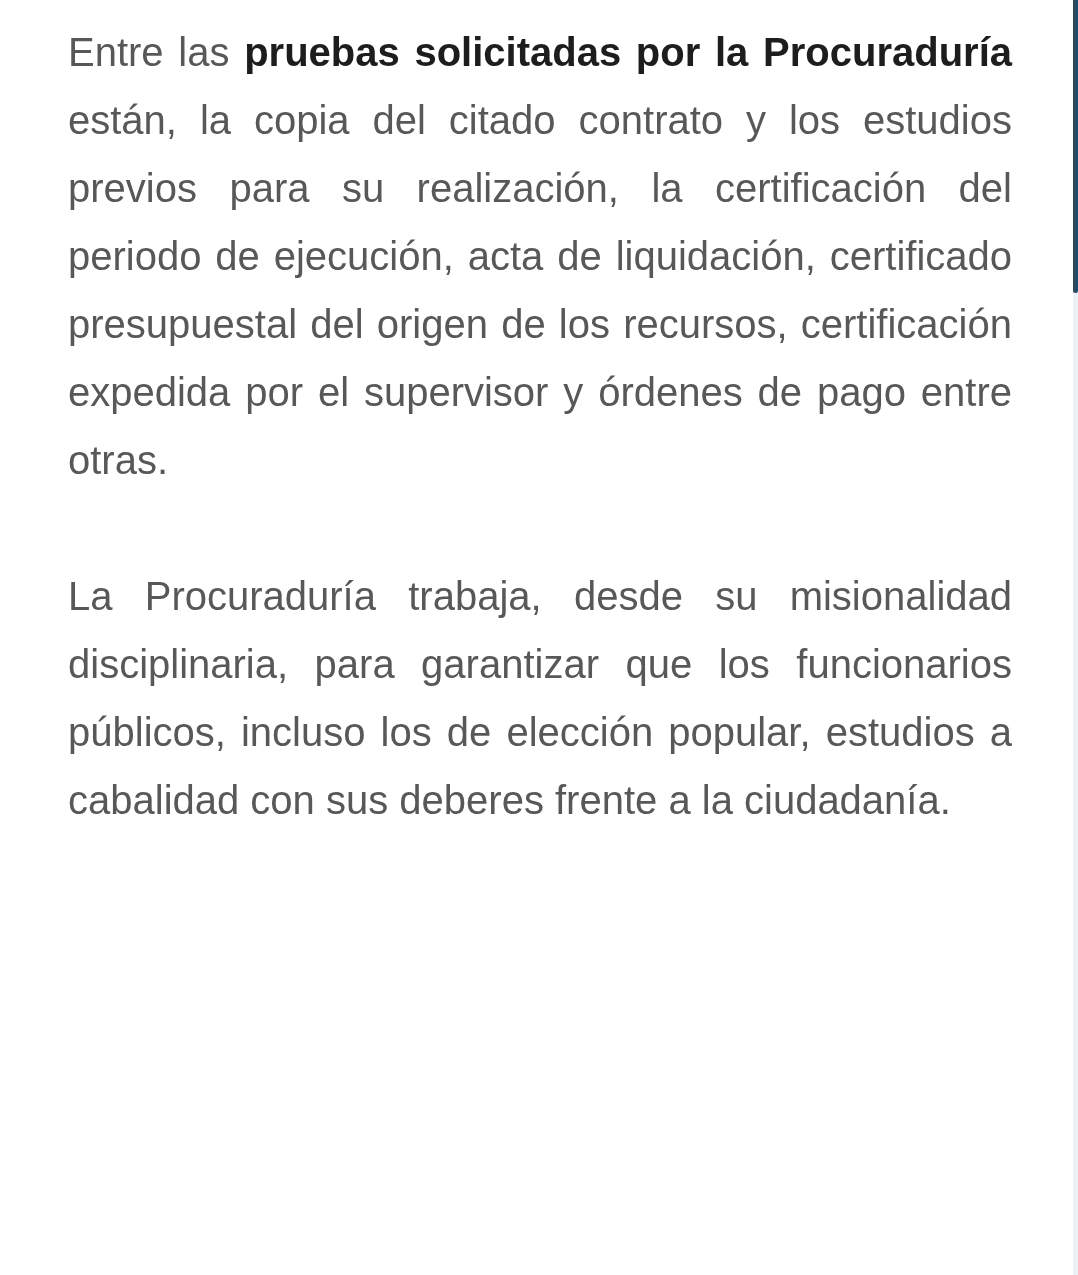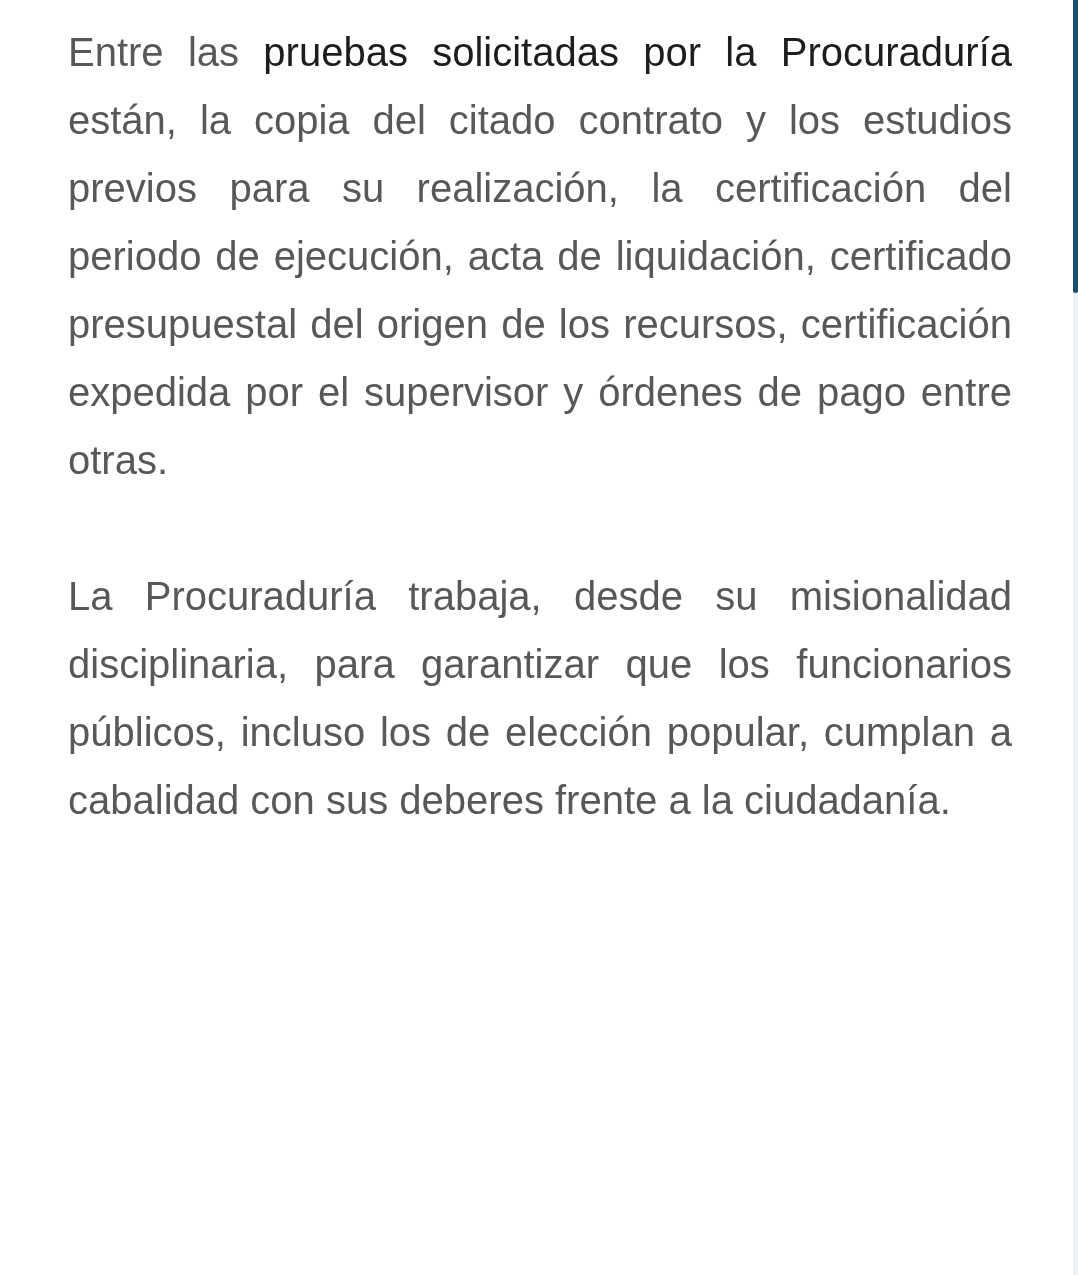--- a/index.html
+++ b/index.html
@@ -29,21 +29,21 @@
     line-height: 68px;
     font-weight: 300;
     color: var(--body-text);
     text-align: justify;
     text-justify: inter-word;
   }
   .article-body p {
     margin: 0 0 68px 0;
   }
   .article-body .run-bold {
-    font-weight: 400;
+    font-weight: 700;
     color: var(--bold-text);
   }
   .scrollbar {
     position: absolute;
     top: 0;
     right: 0;
     width: 6px;
     height: 1275px;
   }
   .scrollbar-track {
@@ -66,21 +66,21 @@
 </style>
 </head>
 <body>
 
 <main class="article-view">
   <article class="article-body">
 
     <p><span class="run">Entre las </span><span class="run run-bold">pruebas solicitadas por la Procuraduría</span><span class="run"> están, la copia del citado contrato y los estudios previos para su realización, la certificación del periodo de ejecución, acta de liquidación, certificado presupuestal del origen de los recursos, certificación expedida por el supervisor y órdenes de pago entre otras.</span></p>
 
 
-    <p><span class="run">La Procuraduría trabaja, desde su misionalidad disciplinaria, para garantizar que los funcionarios públicos, incluso los de elección popular, cumplan a cabalidad con sus deberes frente a la ciudadanía.</span></p>
+    <p><span class="run">La Procuraduría trabaja, desde su misionalidad disciplinaria, para garantizar que los funcionarios públicos, incluso los de elección popular, estudios a cabalidad con sus deberes frente a la ciudadanía.</span></p>
 
   </article>
 
   <div class="scrollbar">
     <div class="scrollbar-track"></div>
     <div class="scrollbar-thumb" style="top: 0px; height: 293px;"></div>
   </div>
 </main>
 
 </body></html>

